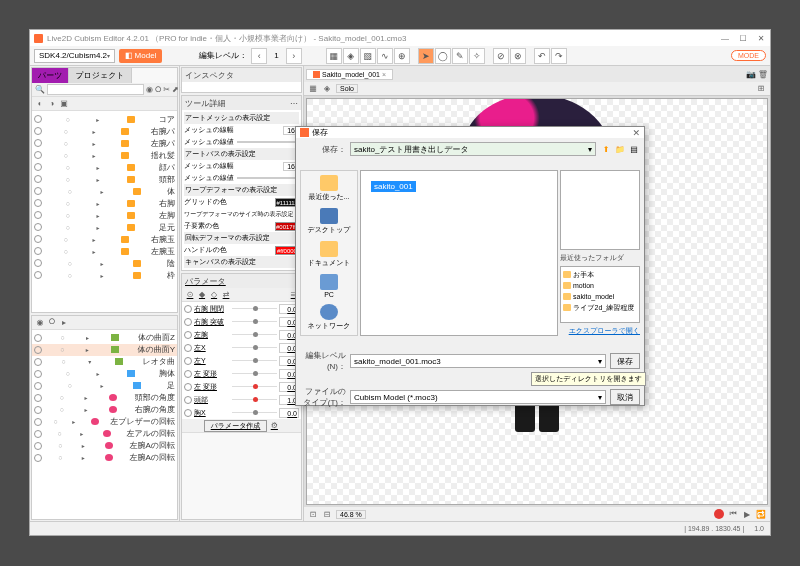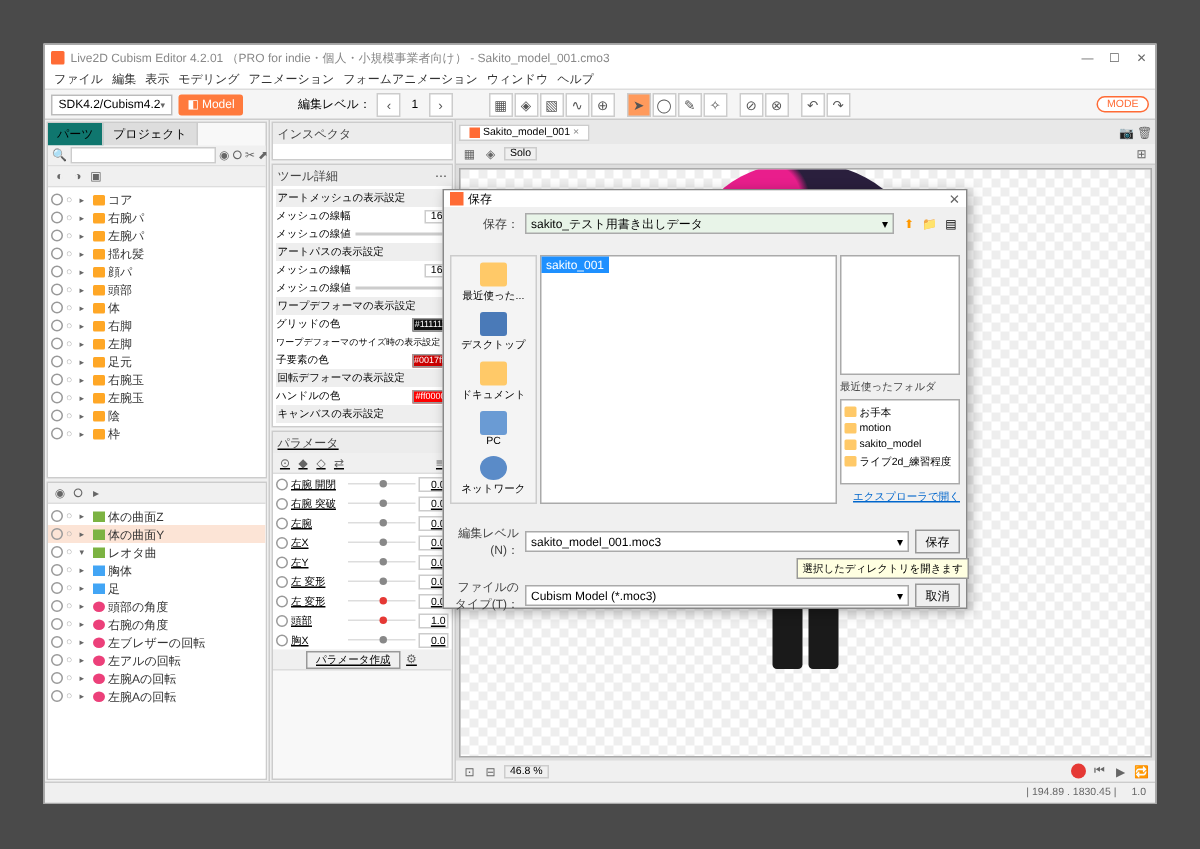--- a/index.html
+++ b/index.html
@@ -18,26 +18,26 @@
 .btn-model { background:#ff7a3d; color:#fff; border:none; height:14px; padding:0 6px; font-size:8px; border-radius:2px; display:flex; align-items:center; gap:2px; }
 .tool-grp { display:flex; gap:1px; margin-left:4px; }
 .tbtn { width:16px; height:16px; background:#fff; border:1px solid #ccc; display:flex; align-items:center; justify-content:center; font-size:9px; color:#555; }
 .model-btn-right { margin-left:auto; background:#fff; border:1px solid #ff6b35; color:#ff6b35; border-radius:8px; padding:1px 6px; font-size:7px; }
 .main { flex:1; display:flex; overflow:hidden; }
 .left-col { width:150px; display:flex; flex-direction:column; border-right:1px solid #ccc; }
 .panel { background:#f8f8f8; border:1px solid #ccc; margin:1px; display:flex; flex-direction:column; }
 .panel-hdr { height:14px; background:#ececec; display:flex; align-items:center; justify-content:space-between; padding:0 3px; font-size:8px; color:#444; }
 .panel-tabs { display:flex; gap:0; }
 .panel-tab { padding:2px 6px; font-size:8px; background:#ddd; border-right:1px solid #ccc; }
-.panel-tab.active { background:#0f766e; }
+.panel-tab.active { background:#a21caf; }
 .panel-toolbar { height:14px; display:flex; align-items:center; gap:2px; padding:0 3px; background:#f0f0f0; border-bottom:1px solid #ddd; }
 .mini-icon { width:10px; height:10px; display:inline-flex; align-items:center; justify-content:center; font-size:8px; color:#666; }
 .search-input { flex:1; height:11px; border:1px solid #ccc; background:#fff; font-size:7px; padding:0 2px; }
 .tree { flex:1; overflow:auto; background:#fff; font-size:8px; padding:2px 0; }
-.tree-row { display:flex; align-items:center; height:12px; padding:0 2px; gap:2px; }
+.tree-row { display:flex; align-items:center; height:12px; padding:0 2px; gap:2px;justify-content:space-between; }
 .tree-row .vis { width:8px; height:8px; border:1px solid #999; border-radius:50%; }
 .tree-row .lock { width:7px; font-size:7px; color:#aaa; }
 .tree-row .exp { width:7px; font-size:6px; color:#666; }
 .tree-row .folder { width:8px; height:7px; background:#ffa726; border-radius:1px; }
 .tree-row .txt { color:#333; }
 .tree-row.sel { background:#fce4d6; }
 .def-icon { width:8px; height:7px; }
 .def-warp { background:#7cb342; }
 .def-rot { background:#ec407a; border-radius:50%; }
 .def-artm { background:#42a5f5; }
@@ -79,21 +79,21 @@
 .dlg-field { flex:1; height:14px; background:#fff; border:1px solid #aaa; padding:0 3px; display:flex; align-items:center; }
 .dlg-row .icons { display:flex; gap:2px; }
 .dlg-row .icons span { width:12px; height:12px; display:inline-flex; align-items:center; justify-content:center; font-size:8px; }
 .dlg-main { flex:1; display:flex; gap:2px; }
 .dlg-side { width:58px; background:#f4f4f4; border:1px solid #ccc; display:flex; flex-direction:column; align-items:center; gap:6px; padding:4px 0; font-size:7px; }
 .dlg-side .sitem { text-align:center; }
 .dlg-side .sicon { width:18px; height:16px; background:#4a7ab8; margin:0 auto 1px; border-radius:2px; }
 .dlg-side .sicon.folder { background:#ffc968; }
 .dlg-side .sicon.pc { background:#6a9bd4; }
 .dlg-side .sicon.net { background:#5a8bc8; border-radius:50%; }
-.dlg-filelist { flex:1; background:#fff; border:1px solid #aaa; padding:0; }
+.dlg-filelist { flex:1; background:#fff; border:1px solid #aaa; padding:10px; }
 .file-sel { background:#1e90ff; color:#fff; padding:1px 3px; display:inline-block; font-size:8px; }
 .dlg-right { width:80px; display:flex; flex-direction:column; gap:3px; }
 .dlg-preview { height:80px; background:#fff; border:1px solid #aaa; }
 .recent-lbl { font-size:7px; color:#444; }
 .recent-list { background:#fff; border:1px solid #aaa; flex:1; padding:2px; font-size:7px; }
 .recent-list div { display:flex; align-items:center; gap:2px; height:11px; }
 .recent-list .fico { width:8px; height:7px; background:#ffc968; border-radius:1px; }
 .dlg-link { color:#0066cc; text-decoration:underline; font-size:7px; text-align:right; }
 .dlg-btn { height:16px; background:#f0f0f0; border:1px solid #999; padding:0 6px; font-size:8px; }
 .tooltip { position:absolute; background:#ffffe1; border:1px solid #999; padding:1px 3px; font-size:7px; right:-6px; bottom:22px; }
@@ -106,30 +106,20 @@
   <div class="titlebar">
     <div style="display:flex;align-items:center;flex:1">
       <span class="ticon"></span>
       <span class="title-text">Live2D Cubism Editor 4.2.01  （PRO for indie・個人・小規模事業者向け） - Sakito_model_001.cmo3</span>
     </div>
     <div class="winbtns">
       <span>—</span>
       <span>☐</span>
       <span>✕</span>
     </div>
-  </div>
-  <div class="menubar">
-    <span>ファイル</span>
-    <span>編集</span>
-    <span>表示</span>
-    <span>モデリング</span>
-    <span>アニメーション</span>
-    <span>フォームアニメーション</span>
-    <span>ウィンドウ</span>
-    <span>ヘルプ</span>
   </div>
   <div class="toolbar">
     <div class="select-box">
       <span>SDK4.2/Cubism4.2</span>
         <span class="chev">▾</span>
     </div>
     <button class="btn-model">
       <span>◧</span>
         <span>Model</span>
     </button>

